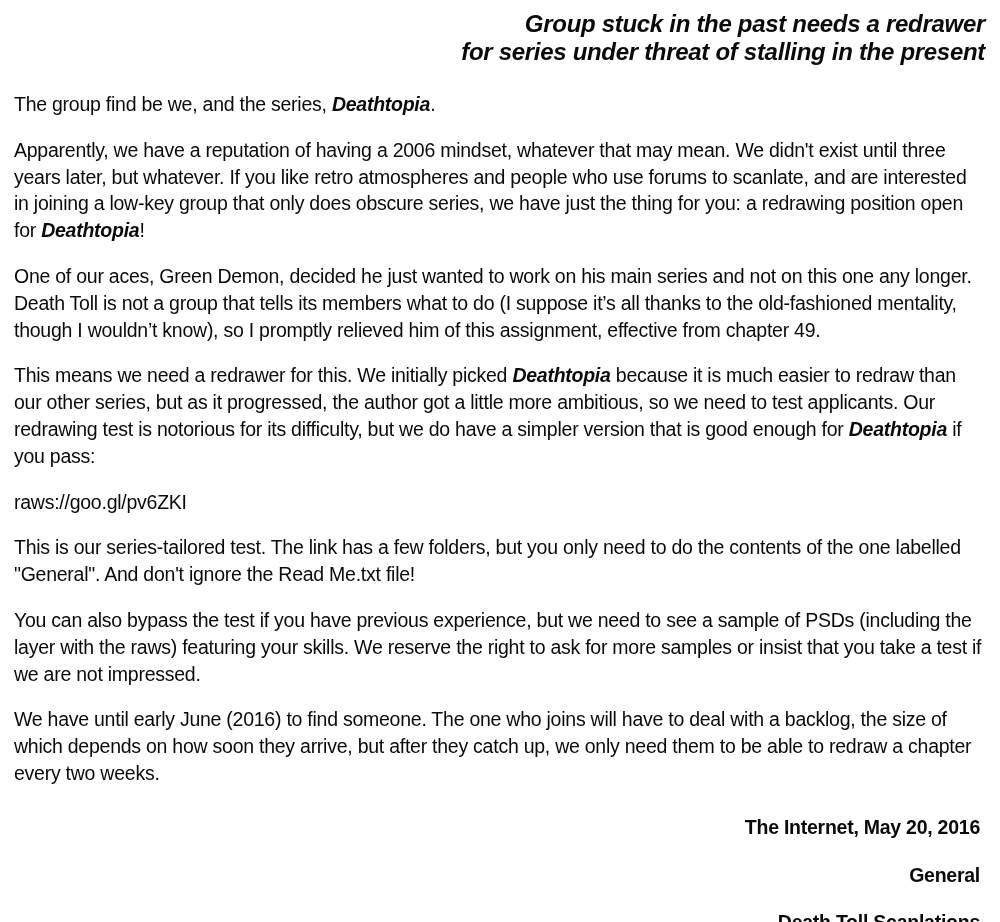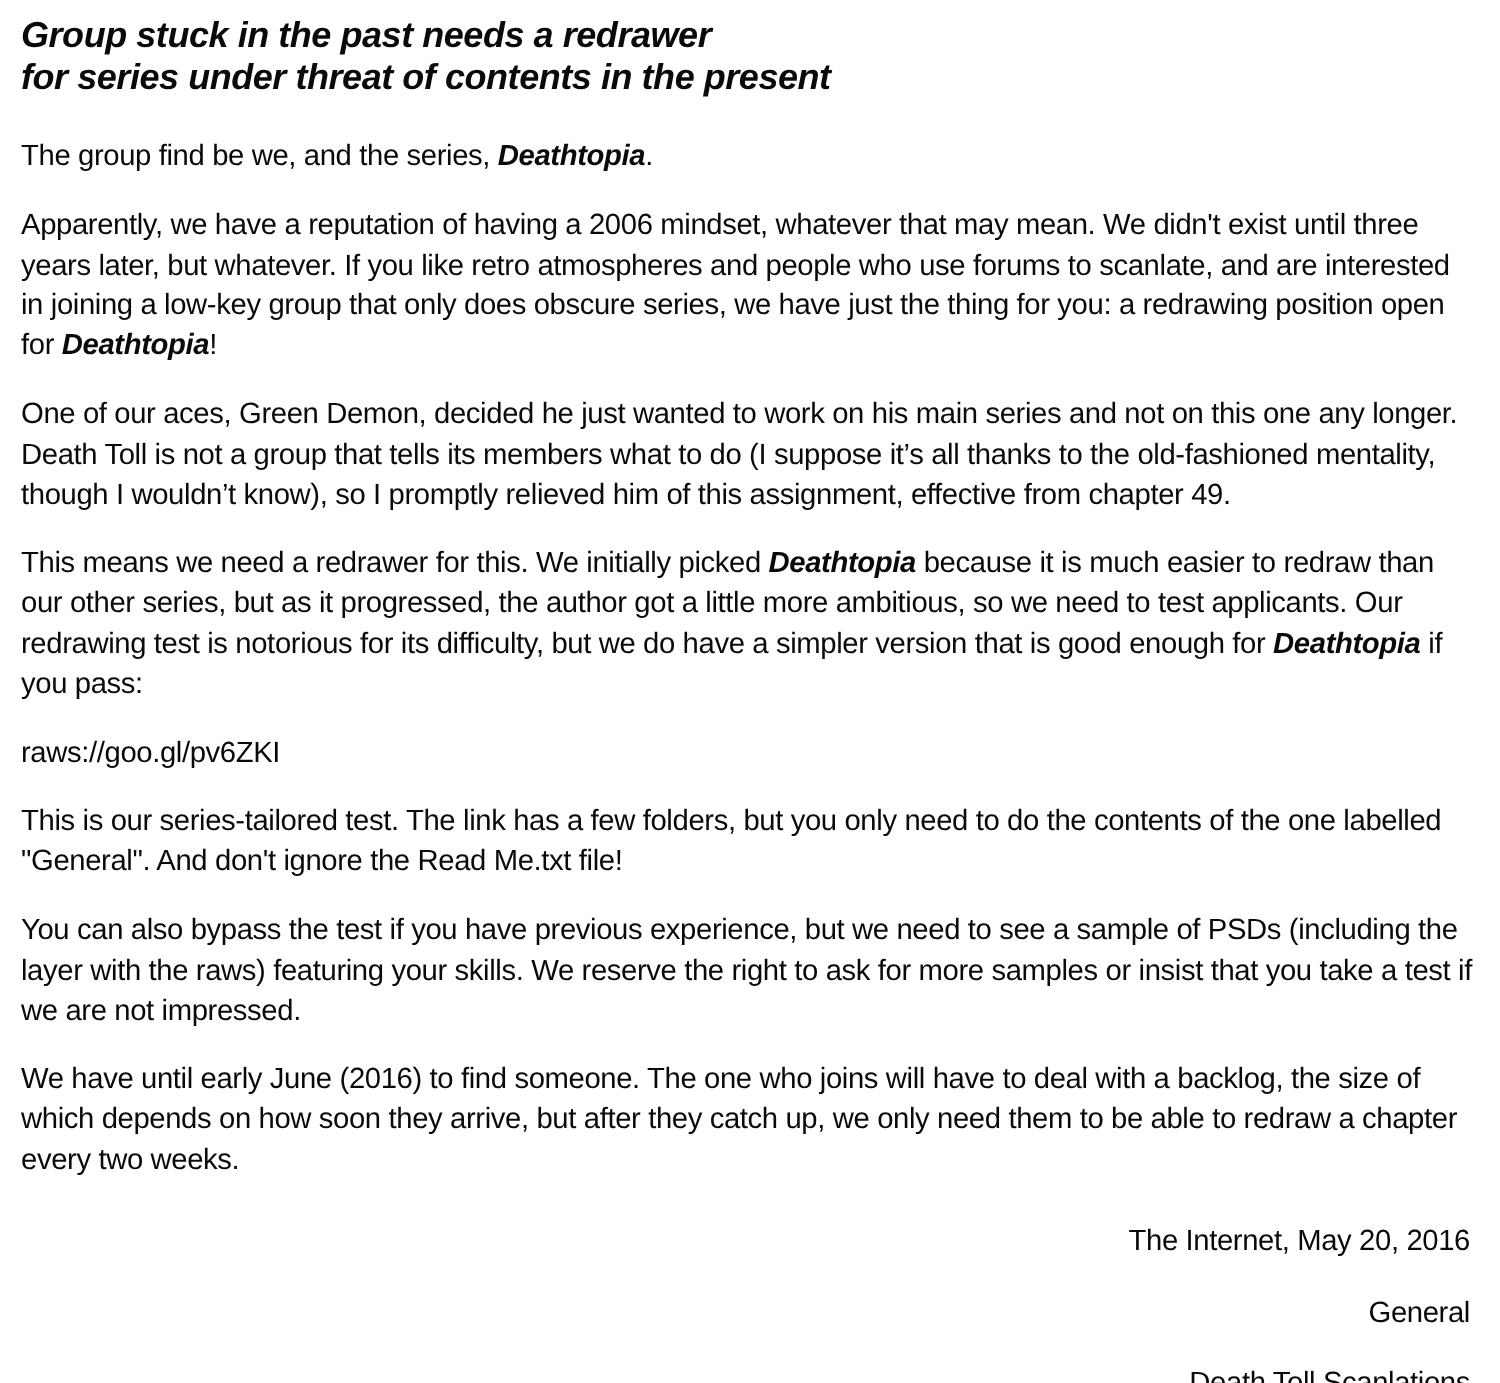--- a/index.html
+++ b/index.html
@@ -15,21 +15,21 @@
     color: #0a0a0a;
   }
   .page {
     box-sizing: border-box;
     width: 1000px;
     height: 922px;
     padding: 8px 15px 0 14px;
     background: #ffffff;
   }
   .doc-title {
-    text-align: left;
+    text-align: right;
     font-weight: bold;
     font-style: italic;
     font-size: 24px;
     line-height: 28px;
     letter-spacing: -0.3px;
     margin: 2px 0 0 0;
   }
   .body-text {
     margin-top: 25px;
     font-size: 19.5px;
@@ -47,30 +47,31 @@
   .signature {
     margin-top: 27px;
     text-align: right;
     font-size: 19.5px;
     line-height: 26.8px;
     letter-spacing: -0.25px;
     padding-right: 5px;
   }
   .sig-line {
     margin: 0 0 21px 0;
+    font-weight: bold;
   }
 </style>
 </head>
 <body>
 
 <div class="page">
 
   <h1 class="doc-title">
     <span>Group stuck in the past needs a redrawer</span><br>
-    <span>for series under threat of contents in the present</span>
+    <span>for series under threat of stalling in the present</span>
   </h1>
 
   <div class="body-text">
       <p class="para"><span>The group find be we, and the series, </span><span class="em">Deathtopia</span><span>.</span></p>
       <p class="para"><span>Apparently, we have a reputation of having a 2006 mindset, whatever that may mean. We didn't exist until three years later, but whatever. If you like retro atmospheres and people who use forums to scanlate, and are interested in joining a low-key group that only does obscure series, we have just the thing for you: a redrawing position open for </span><span class="em">Deathtopia</span><span>!</span></p>
       <p class="para"><span>One of our aces, Green Demon, decided he just wanted to work on his main series and not on this one any longer. Death Toll is not a group that tells its members what to do (I suppose it’s all thanks to the old-fashioned mentality, though I wouldn’t know), so I promptly relieved him of this assignment, effective from chapter 49.</span></p>
       <p class="para"><span>This means we need a redrawer for this. We initially picked </span><span class="em">Deathtopia</span><span> because it is much easier to redraw than our other series, but as it progressed, the author got a little more ambitious, so we need to test applicants. Our redrawing test is notorious for its difficulty, but we do have a simpler version that is good enough for </span><span class="em">Deathtopia</span><span> if you pass:</span></p>
       <p class="para"><span>raws://goo.gl/pv6ZKI</span></p>
       <p class="para"><span>This is our series-tailored test. The link has a few folders, but you only need to do the contents of the one labelled "General". And don't ignore the Read Me.txt file!</span></p>
       <p class="para"><span>You can also bypass the test if you have previous experience, but we need to see a sample of PSDs (including the layer with the raws) featuring your skills. We reserve the right to ask for more samples or insist that you take a test if we are not impressed.</span></p>

